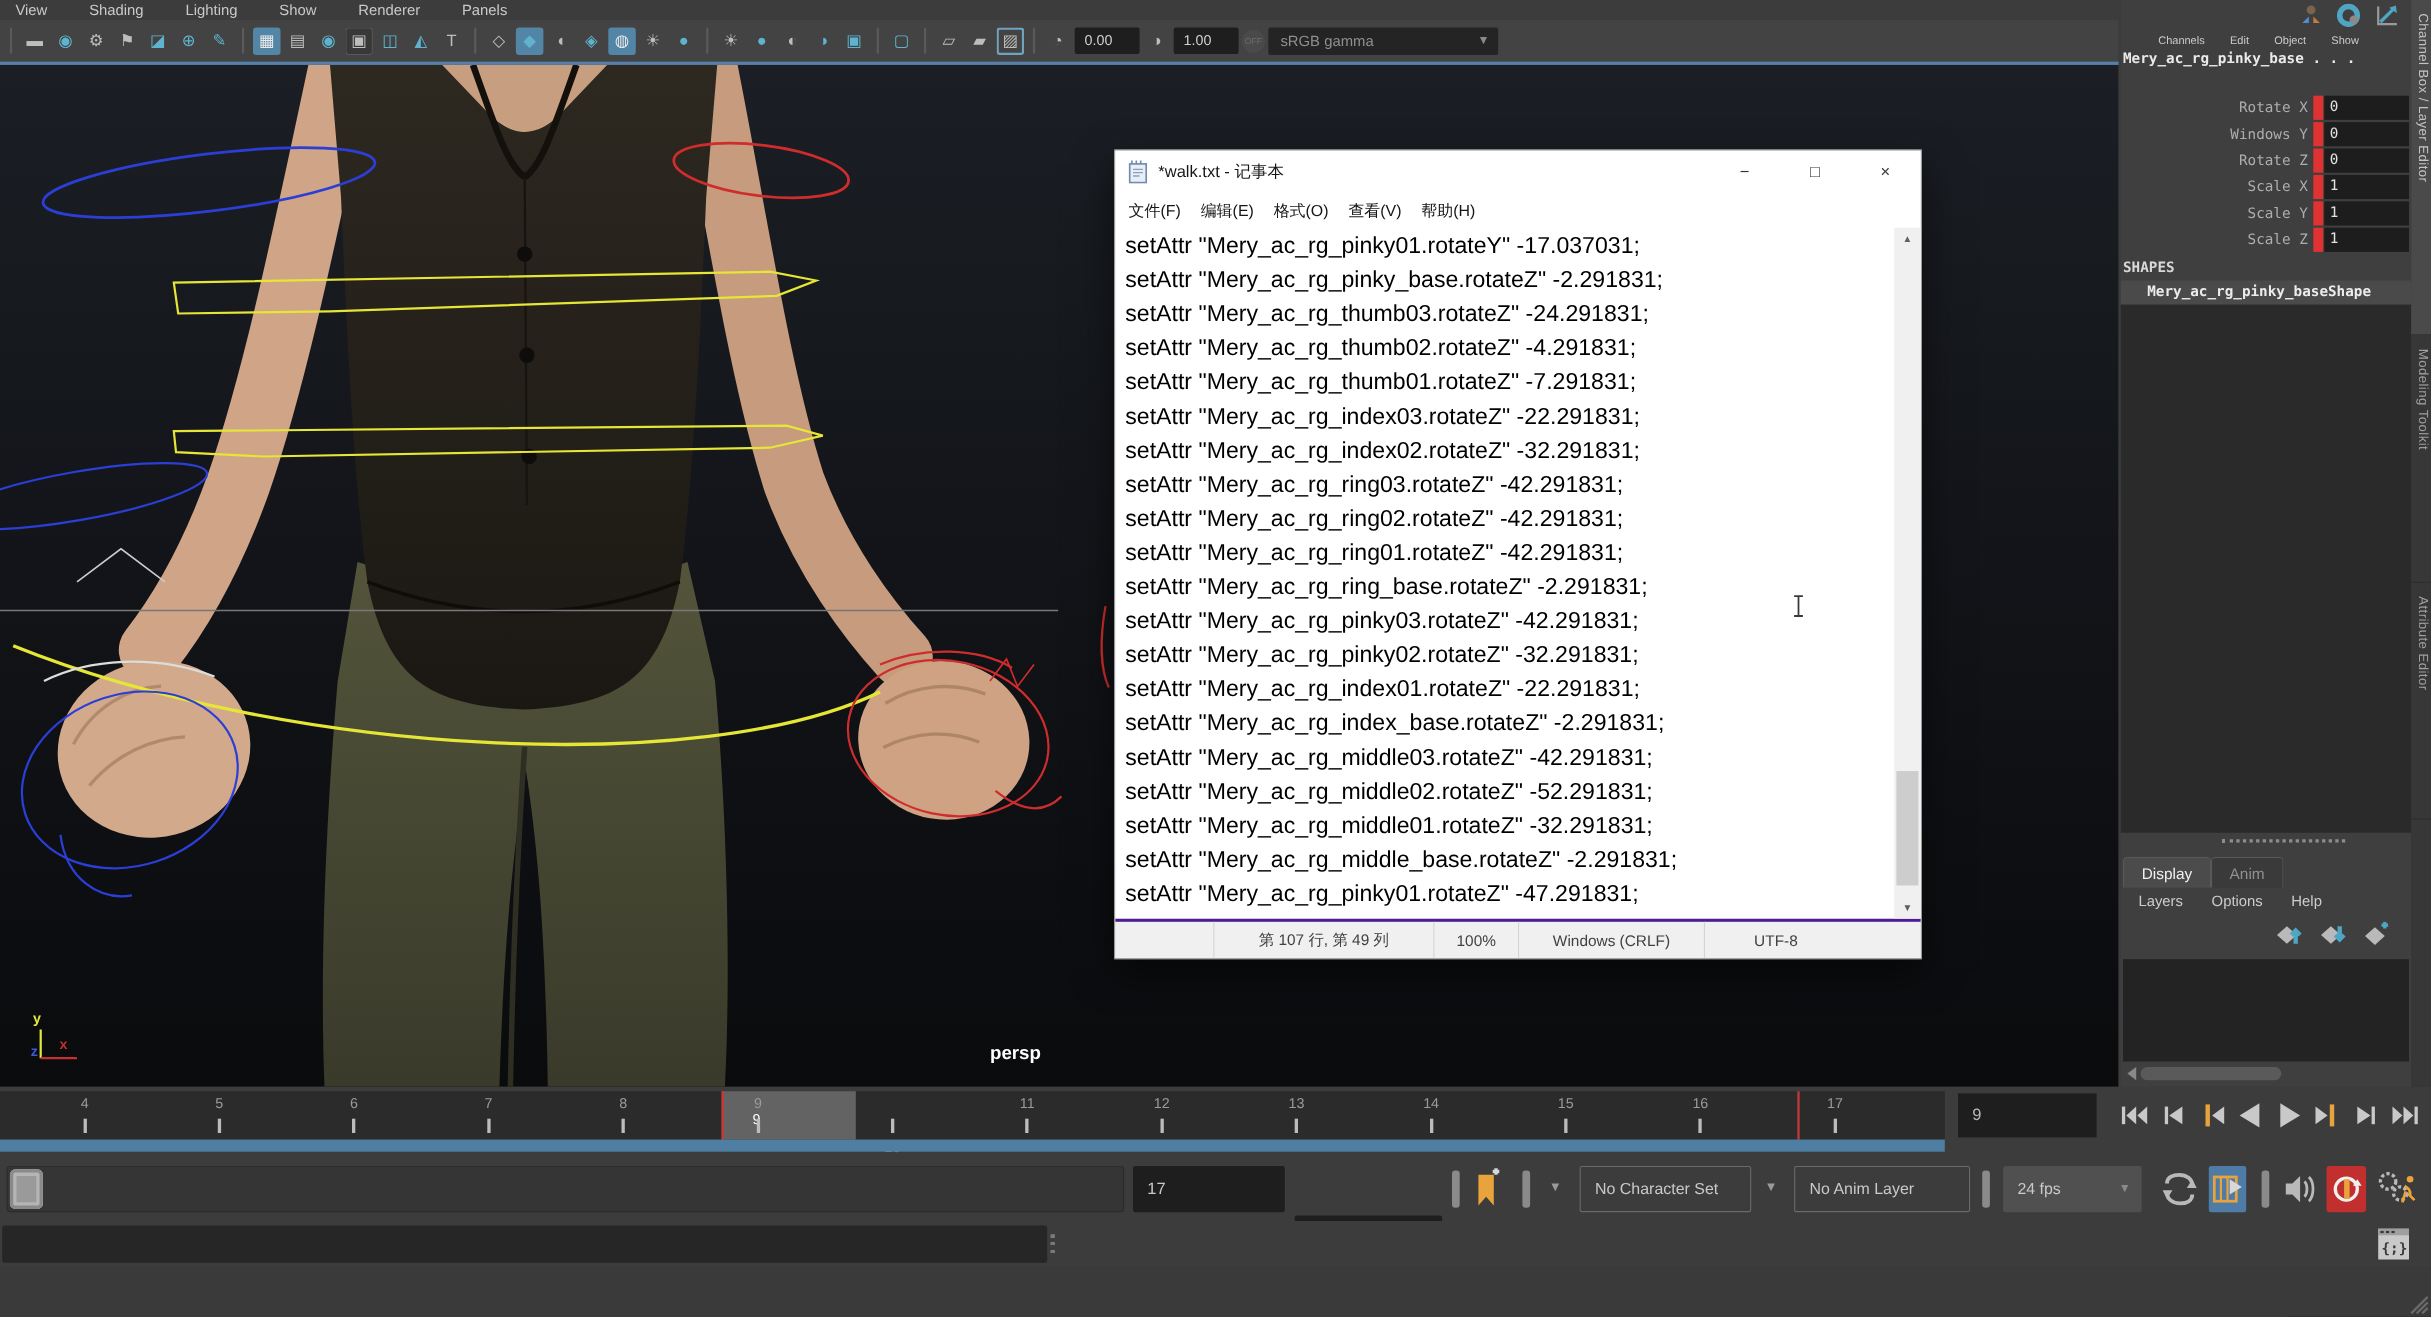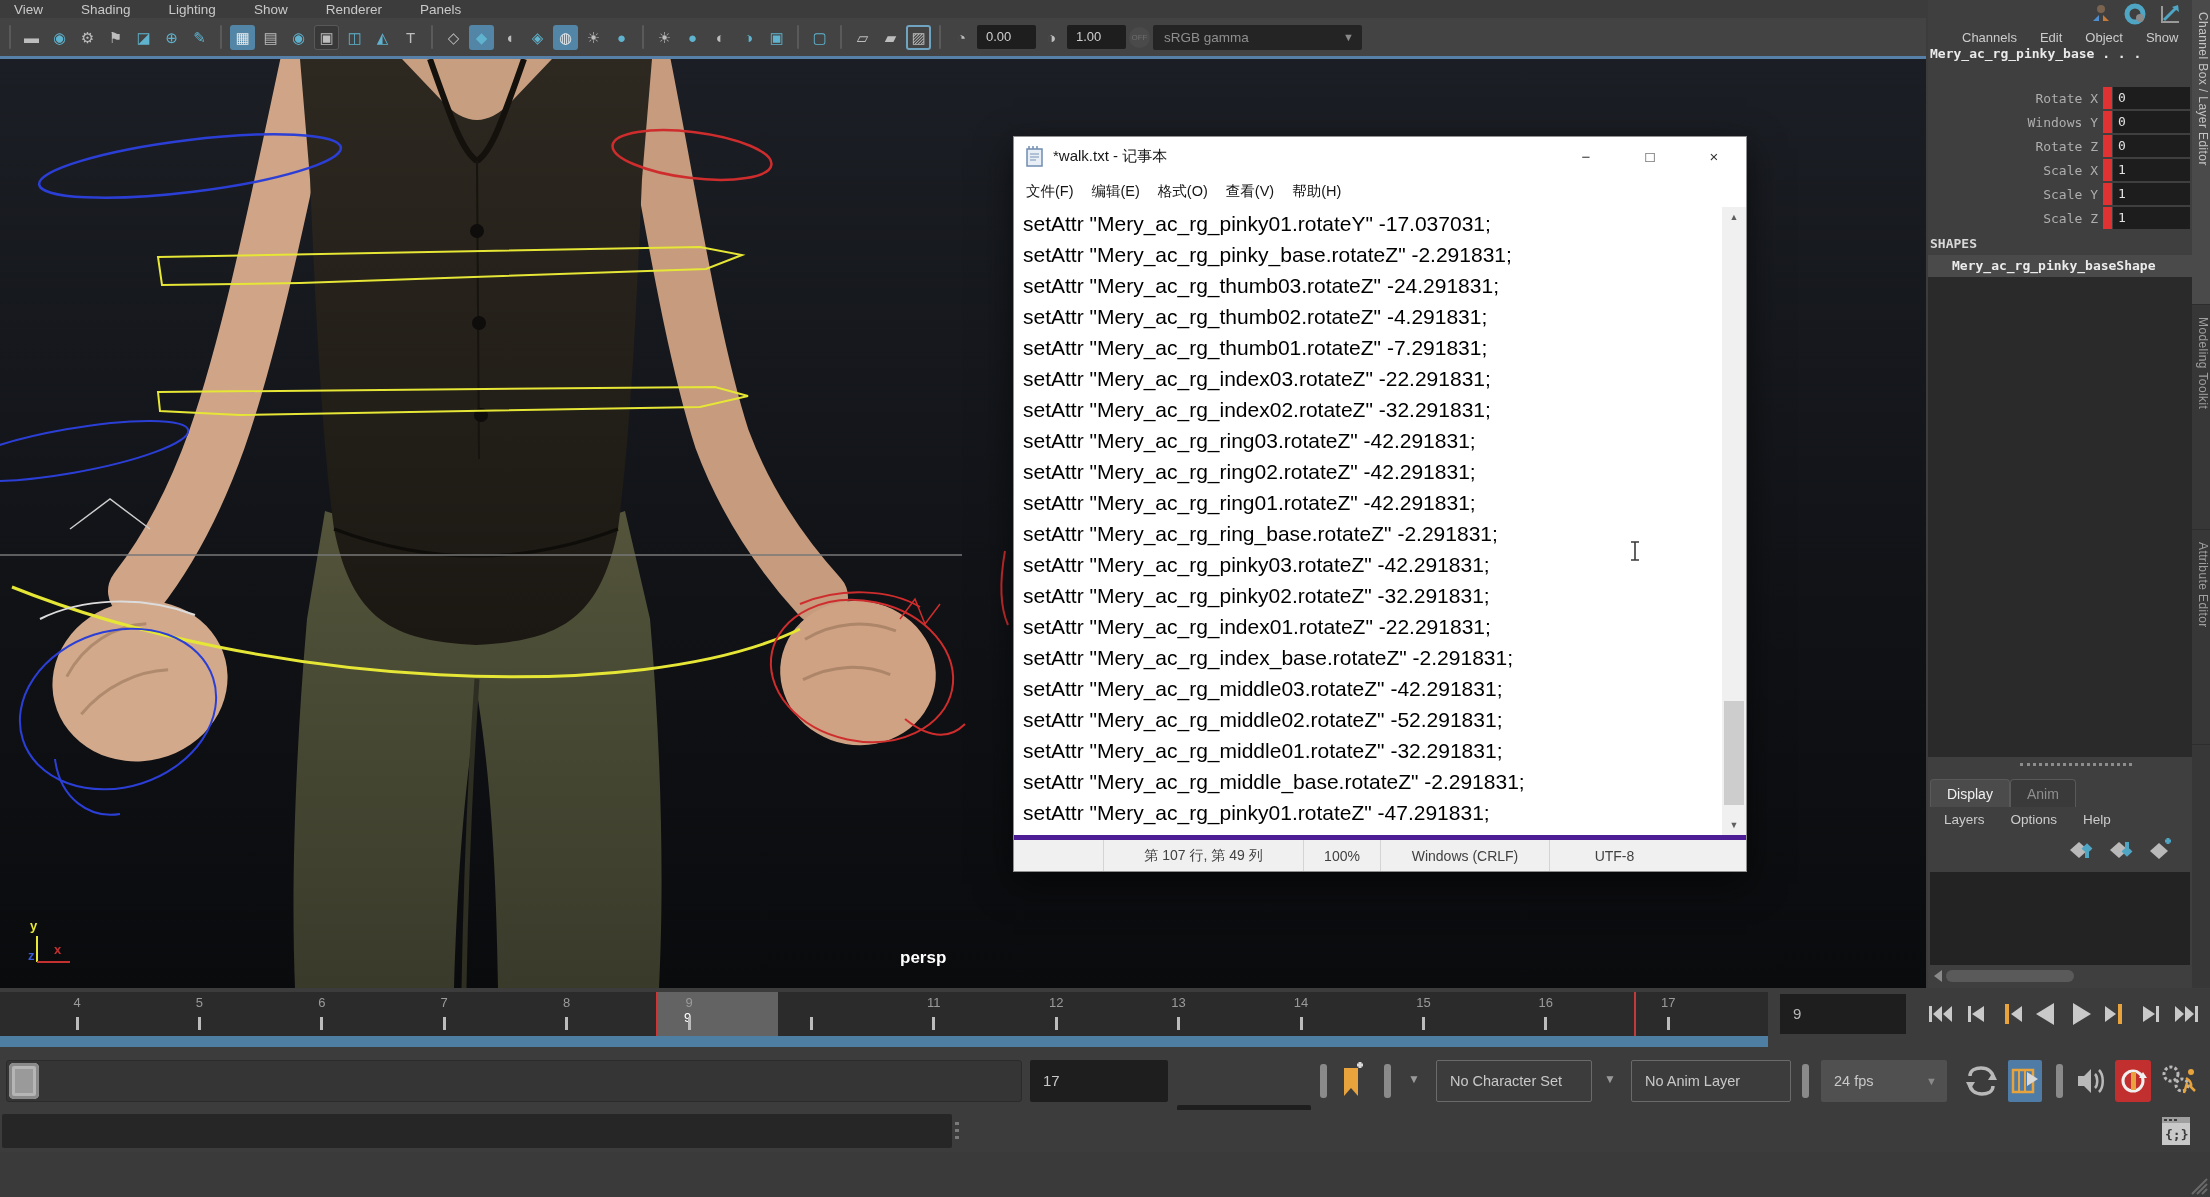--- a/index.html
+++ b/index.html
@@ -42,34 +42,34 @@
            font-size:15px;color:#333;}
   .np-menubar{height:32px;display:flex;align-items:center;padding-left:3px;font-size:14.5px;color:#161616;background:#fff;}
   .np-menu{padding:0 9px;}
   .np-body{position:relative;height:628px;background:#fff;}
   .np-lines{position:absolute;left:0;top:0;right:24px;bottom:0;overflow:hidden;padding:1px 0 0 9px;
             font-size:21px;line-height:31px;color:#000;white-space:pre;}
   .np-scrollbar{position:absolute;right:0;top:0;width:24px;bottom:0;background:#f0f0f0;}
   .np-sb-btn{height:20px;display:flex;align-items:center;justify-content:center;font-size:9px;color:#5f5f5f;}
   .np-sb-down{position:absolute;bottom:0;left:0;right:0;}
   .np-sb-thumb{position:absolute;left:2px;right:2px;top:494px;height:104px;background:#cdcdcd;}
-  .np-statusbar{height:36px;background:#f0f0f0;border-top:5px solid #4c1d95;display:flex;
+  .np-statusbar{height:36px;background:#f0f0f0;border-top:3px solid #4c1d95;display:flex;
                 font-size:14px;color:#414141;align-items:stretch;box-sizing:border-box;}
   .np-cell{border-left:1px solid #d4d4d4;display:flex;align-items:center;justify-content:center;padding:0 12px;box-sizing:border-box;}
   .np-cell-spacer{width:89px;border-left:none;}
   .np-cell-pos{width:200px;}
   .np-cell-zoom{width:77px;}
   .np-cell-eol{width:169px;}
   .np-cell-enc{width:130px;}
   .np-caret{position:absolute;left:614px;top:402px;z-index:7;}
 
   
   #channelbox{position:absolute;left:1928px;top:0;width:264px;height:988px;background:#3f3f3f;}
   .cb-toolrow{position:absolute;left:0;top:2px;right:10px;height:24px;display:flex;justify-content:flex-end;gap:11px;align-items:center;}
-  .cb-menus{position:absolute;left:34px;top:27px;height:20px;display:flex;gap:23px;font-size:13px;color:#cccccc;align-items:center;white-space:nowrap;}
+  .cb-menus{position:absolute;left:34px;top:27px;height:20px;display:flex;gap:23px;font-size:10px;color:#cccccc;align-items:center;white-space:nowrap;}
   .cb-objname{position:absolute;left:2px;top:46px;right:0;font-family:"DejaVu Sans Mono",monospace;
               font-weight:bold;font-size:13px;color:#eaeaea;white-space:nowrap;overflow:hidden;}
   .cb-rows{position:absolute;left:0;top:86px;right:2px;}
   .cb-row{display:flex;height:24px;align-items:center;}
   .cb-label{width:170px;text-align:right;color:#aeaeae;font-family:"DejaVu Sans Mono",monospace;font-size:13px;padding-right:5px;flex:none;}
   .cb-key{width:9px;height:22px;background:#e03232;margin-right:1px;flex:none;}
   .cb-value{flex:1;background:#1d1d1d;height:22px;color:#e2e2e2;font-family:"DejaVu Sans Mono",monospace;
             font-size:13px;line-height:22px;padding-left:5px;}
   .cb-shapes{position:absolute;left:2px;top:236px;font-family:"DejaVu Sans Mono",monospace;font-weight:bold;
              font-size:13px;color:#d8d8d8;}

